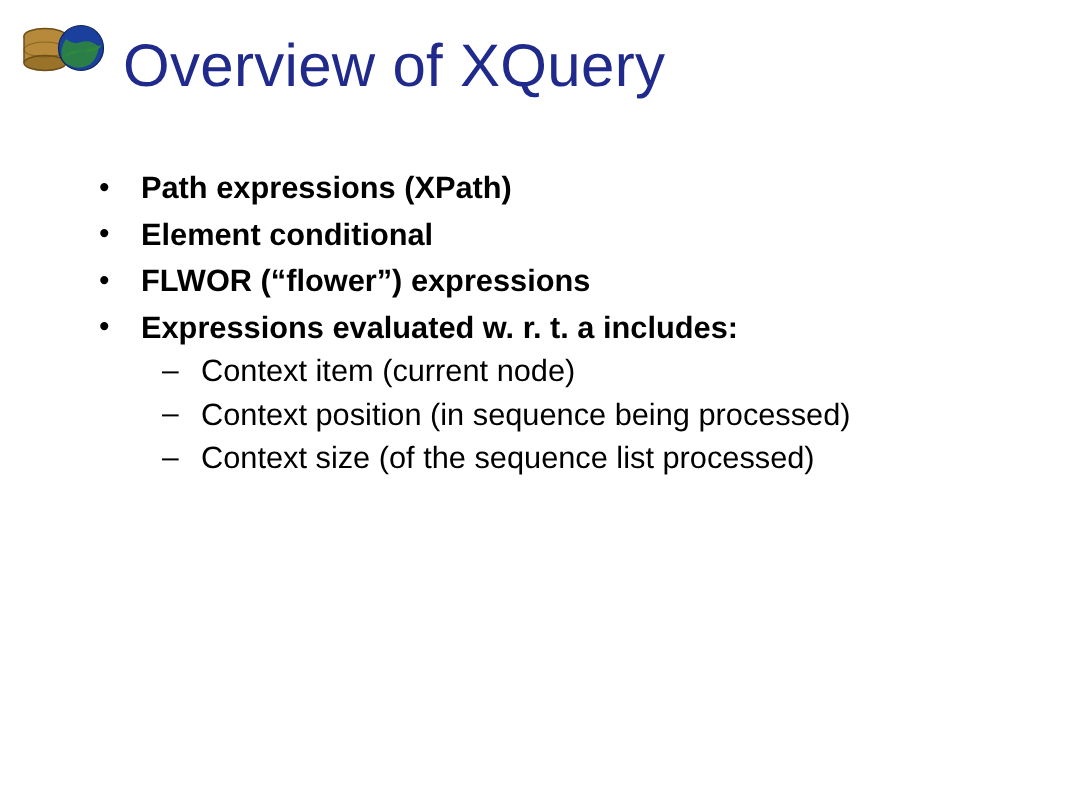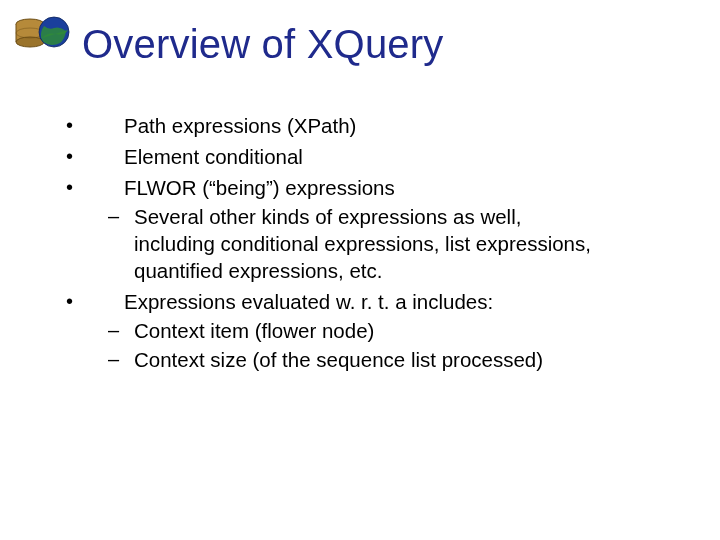--- a/index.html
+++ b/index.html
@@ -54,21 +54,21 @@
     margin: 0 0 4px 0;
   }
   ul.top > li::before {
     content: "•";
     position: absolute;
     left: 12px;
     top: 0;
     font-size: 20px;
     color: #000;
   }
-  .bold { font-weight: 400; margin-left: 30px; }
+  .bold { font-weight: 700; }
   ul.sub {
     list-style: none;
     margin: 2px 0 2px 0;
     padding: 0;
   }
   ul.sub > li {
     position: relative;
     padding-left: 40px;
     margin: 0 0 2px 0;
   }
@@ -107,32 +107,30 @@
 
   <div class="body">
     <ul class="top">
       <li>
         <span class="bold">Path expressions (XPath)</span>
       </li>
       <li>
         <span class="bold">Element conditional</span>
       </li>
       <li>
-        <span class="bold">FLWOR (“being”) expressions</span>
-        <ul class="sub">
-          <li>
-            <span>Several other kinds of expressions as well, including conditional expressions, list expressions, quantified expressions, etc.</span>
-          </li>
-        </ul>
+        <span class="bold">FLWOR (“flower”) expressions</span>
       </li>
       <li>
         <span class="bold">Expressions evaluated w. r. t. a includes:</span>
         <ul class="sub">
           <li>
-            <span>Context item (flower node)</span>
+            <span>Context item (current node)</span>
+          </li>
+          <li>
+            <span>Context position (in sequence being processed)</span>
           </li>
           <li>
             <span>Context size (of the sequence list processed)</span>
           </li>
         </ul>
       </li>
     </ul>
   </div>
 
 </div>

